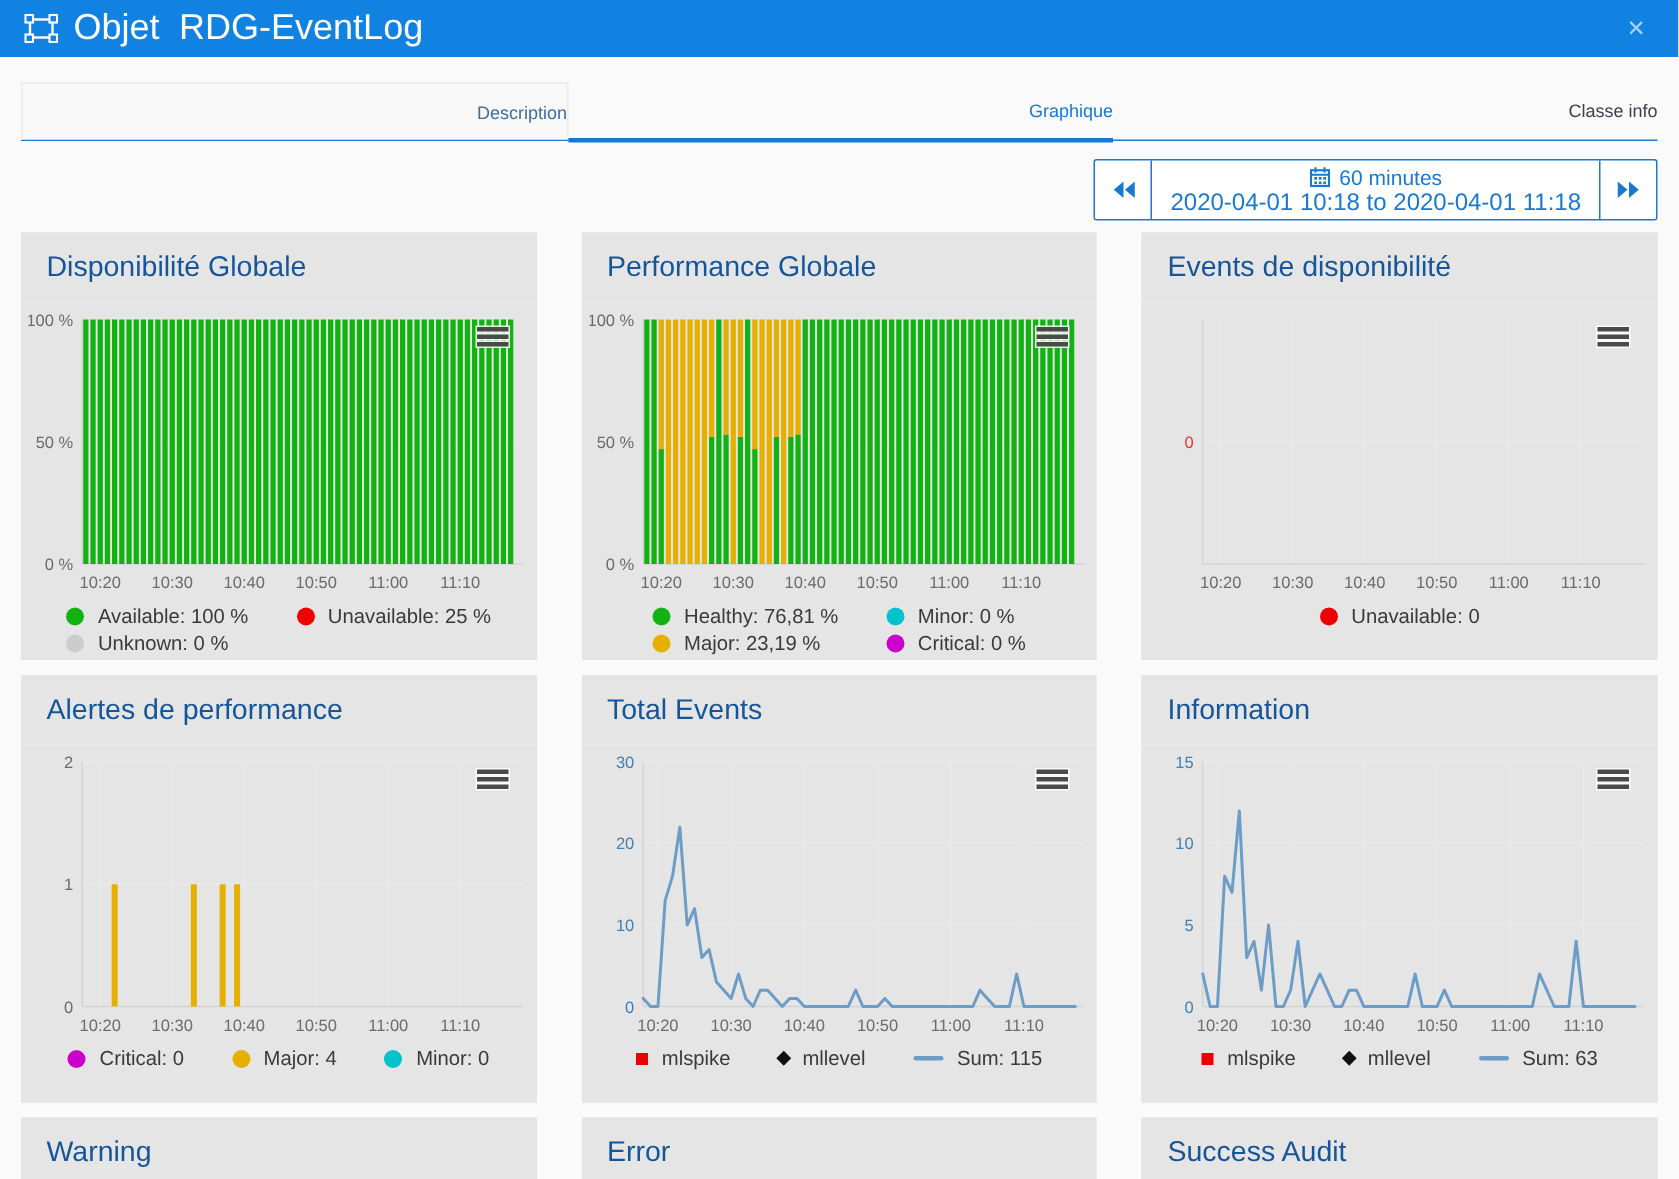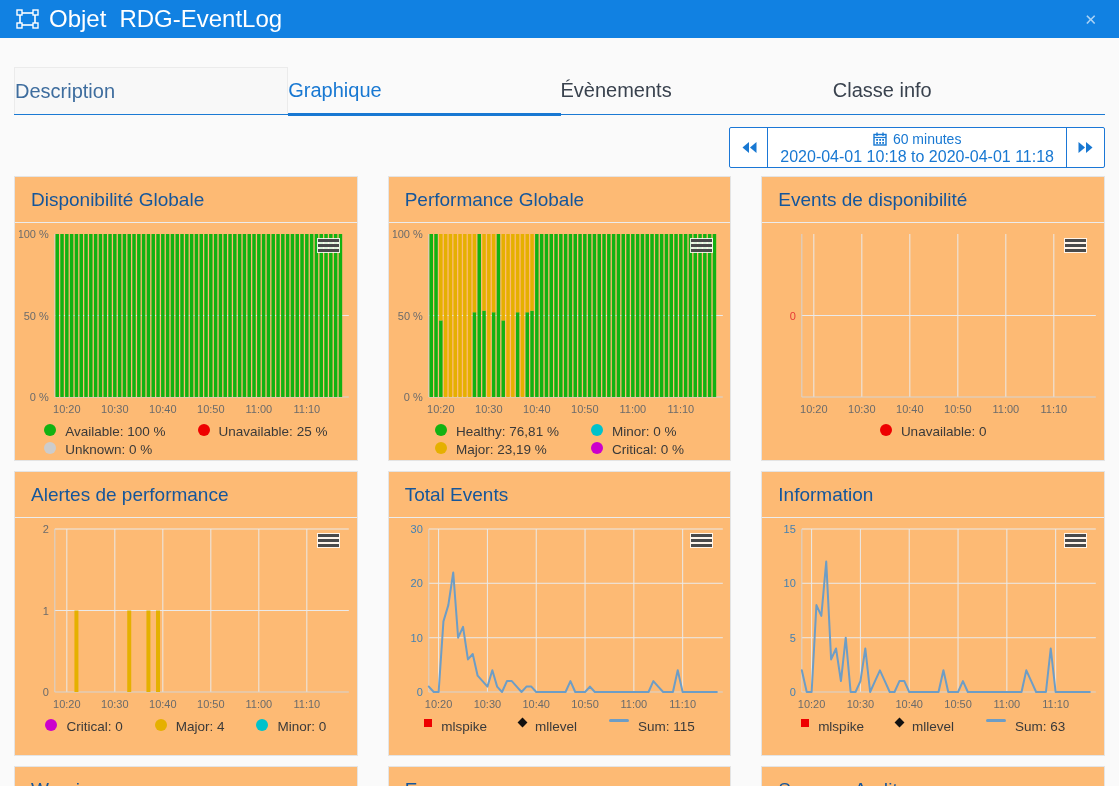--- a/index.html
+++ b/index.html
@@ -10,52 +10,52 @@
   }
   
   .app-header{ height:38px; background:#1181e2; display:flex; align-items:center;
     padding:0 16px; color:#fff; }
   .obj-icon{ margin-right:10px; display:flex; align-items:center; }
   .app-title{ font-size:24px; display:flex; gap:13px; }
   .close-btn{ margin-left:auto; color:rgba(255,255,255,.65); font-size:15px;
     font-weight:bold; cursor:pointer; line-height:1; padding:4px 6px; }
   
   .tab-bar{ display:flex; margin:17px 14px 0; border-bottom:1px solid #1b7ad4; background:transparent; }
-  .tab{ flex:1; text-align:left; padding:12px 0 11px; font-size:20px; position:relative; cursor:pointer;margin-top:12px; }
+  .tab{ flex:1; text-align:right; padding:12px 0 11px; font-size:12px; position:relative; cursor:pointer; }
   .tab.boxed{ background:#f8f8f8; border:1px solid #ebebeb; border-bottom:none; color:#3e6d9e; }
   .tab.active{ color:#1878d2; }
   .tab.active::after{ content:''; position:absolute; left:0; right:0; bottom:-2px; height:3px; background:#1878d2; }
   .tab.plain{ color:#39424e; }
   
   .time-row{ display:flex; justify-content:flex-end; margin:12px 14px 8px; }
   .time-nav{ display:flex; border:1px solid #1b77d6; border-radius:2px; background:#fff; height:41px; }
   .tn-btn{ width:38px; display:flex; align-items:center; justify-content:center; cursor:pointer; }
   .tn-btn.prev{ border-right:1px solid #1b77d6; }
   .tn-btn.next{ border-left:1px solid #1b77d6; }
   .tn-mid{ padding:3px 12px; text-align:center; color:#1878d2; cursor:pointer; min-width:218px; }
   .tn-range{ font-size:14px; display:flex; gap:6px; justify-content:center; align-items:center; }
   .tn-dates{ font-size:16px; margin-top:1px; white-space:nowrap; }
   
   .panels{ display:grid; grid-template-columns:1fr 1fr 1fr; column-gap:30px; row-gap:10px; margin:0 14px; }
-  .panel{ background:#fdba74; border:1px solid #e4e4e4; height:285px; overflow:hidden; }
+  .panel{ background:#e5e5e5; border:1px solid #e4e4e4; height:285px; overflow:hidden; }
   .panel-title{ font-size:19px; font-weight:normal; color:#15569b; padding:0 16px;
     line-height:45px; height:46px; border-bottom:1px solid #ececec; white-space:nowrap; }
   .panel.title-only .panel-title{ border-bottom:1px solid #ececec; }
   .chart-area{ position:relative; padding:4px 4px 0; }
   svg.chart-svg{ display:block; width:100%; height:192px;
     font-family:"Liberation Sans","DejaVu Sans",sans-serif; }
   .menu-icon{ position:absolute; top:16px; right:18px; width:21px; cursor:pointer; }
   .menu-icon i{ display:block; height:3px; background:#4a4a4a; margin-bottom:2px;
     box-shadow:0 0 0 1px rgba(255,255,255,.85); }
   
   .legend{ display:grid; justify-content:center; column-gap:32px; row-gap:3px; padding-top:5px; }
   .legend.cols-1{ grid-template-columns:auto; }
   .legend.cols-2{ grid-template-columns:auto auto; }
   .legend.cols-3{ grid-template-columns:auto auto auto; }
-  .legend-item{ display:flex; align-items:flex-start; gap:9px; font-size:13.5px; color:#3a3a3a; }
+  .legend-item{ display:flex; align-items:center; gap:9px; font-size:13.5px; color:#3a3a3a; }
   .m{ display:inline-block; flex:none; }
   .m-circle{ width:12px; height:12px; border-radius:50%; }
   .m-square{ width:8px; height:8px; }
   .m-diamond{ width:7px; height:7px; transform:rotate(45deg); }
   .m-line{ width:20px; height:3px; border-radius:2px; }
 </style>
 </head>
 <body>
 
 <header class="app-header">
@@ -71,21 +71,20 @@
   <span class="app-title">
     <span>Objet</span>
     <span>RDG-EventLog</span>
   </span>
   <span class="close-btn">✕</span>
 </header>
 
 <nav class="tab-bar">
   <div class="tab boxed">Description</div>
   <div class="tab active">Graphique</div>
-  <div class="tab plain">Évènements</div>
   <div class="tab plain">Classe info</div>
 </nav>
 
 <div class="time-row">
   <div class="time-nav">
     <div class="tn-btn prev">
       <svg width="18" height="13" viewBox="0 0 18 13">
         <path d="M9,1 L9,12 L2.5,6.5 Z" fill="#1878d2"></path>
         <path d="M16.5,1 L16.5,12 L10,6.5 Z" fill="#1878d2"></path>
       </svg>

